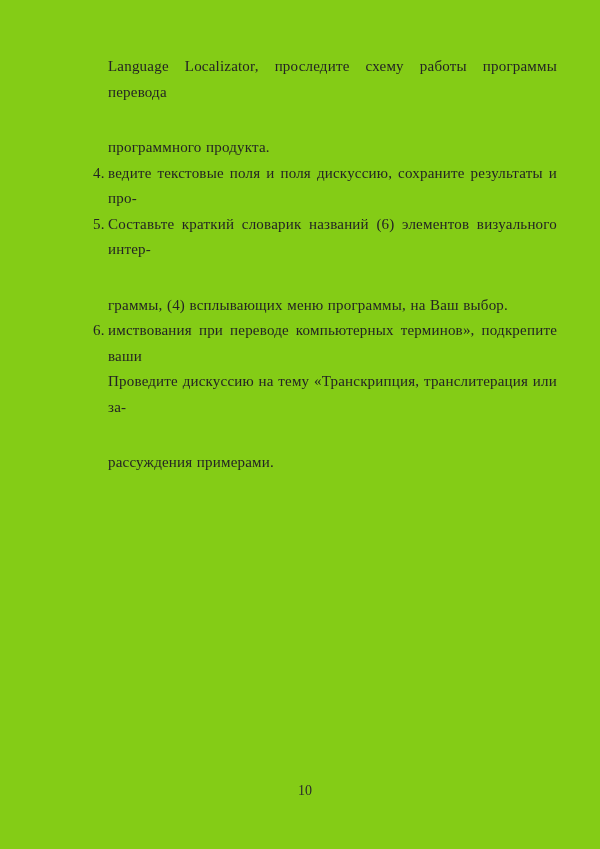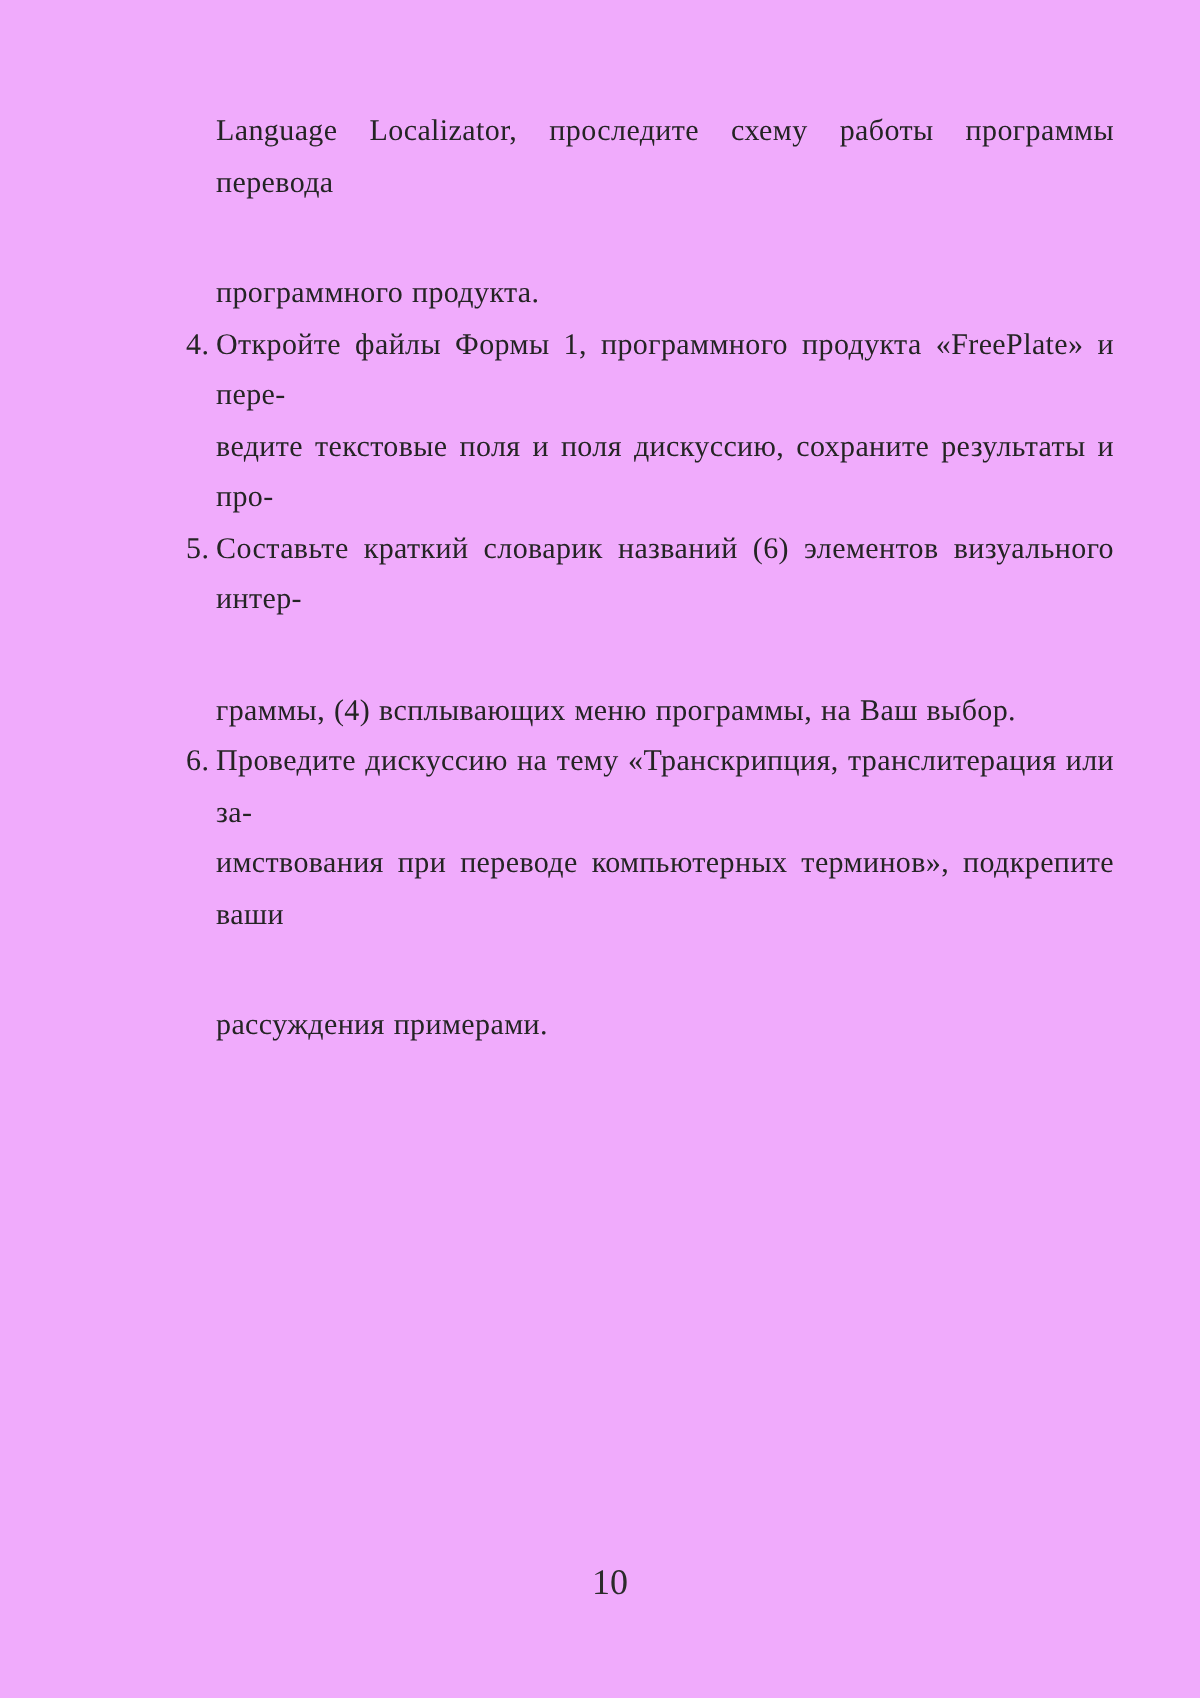--- a/index.html
+++ b/index.html
@@ -10,21 +10,21 @@
     font-family: "Liberation Serif", "DejaVu Serif", serif;
     color: #242424;
     overflow: hidden;
     position: relative;
   }
   .page {
     position: absolute;
     top: 0; left: 0;
     width: 600px;
     height: 849px;
-    background: #f0abfc;
+    background: #84cc16;
   }
   .content {
     position: absolute;
     top: 54px;
     left: 93px;
     width: 464px;
   }
   .item {
     display: flex;
     align-items: flex-start;
@@ -53,21 +53,21 @@
     text-align: left;
     text-align-last: left;
     margin-top: 30px;
   }
   .page-number {
     position: absolute;
     top: 783px;
     left: 280px;
     width: 50px;
     text-align: center;
-    font-size: 18px;
+    font-size: 14px;
     line-height: 16px;
     color: #2b2b2b;
   }
 </style>
 </head>
 <body>
 
 <div class="page">
 
   <div class="content">
@@ -76,38 +76,37 @@
       <div class="marker"></div>
       <div class="lines">
         <div class="line">Language Localizator, проследите схему работы программы перевода</div>
         <div class="line last">программного продукта.</div>
       </div>
     </div>
 
     <div class="item">
       <div class="marker">4.</div>
       <div class="lines">
-        <div class="line">Откройте файлы Формы 1, программного продукта «FreePlate» и пере-</div>
         <div class="line">ведите текстовые поля и поля дискуссию, сохраните результаты и про-</div>
       </div>
     </div>
 
     <div class="item">
       <div class="marker">5.</div>
       <div class="lines">
         <div class="line">Составьте краткий словарик названий (6) элементов визуального интер-</div>
         <div class="line last">граммы, (4) всплывающих меню программы, на Ваш выбор.</div>
       </div>
     </div>
 
     <div class="item">
       <div class="marker">6.</div>
       <div class="lines">
+        <div class="line">имствования при переводе компьютерных терминов», подкрепите ваши</div>
         <div class="line">Проведите дискуссию на тему «Транскрипция, транслитерация или за-</div>
-        <div class="line">имствования при переводе компьютерных терминов», подкрепите ваши</div>
         <div class="line last">рассуждения примерами.</div>
       </div>
     </div>
 
   </div>
 
   <div class="page-number">10</div>
 
 </div>
 

